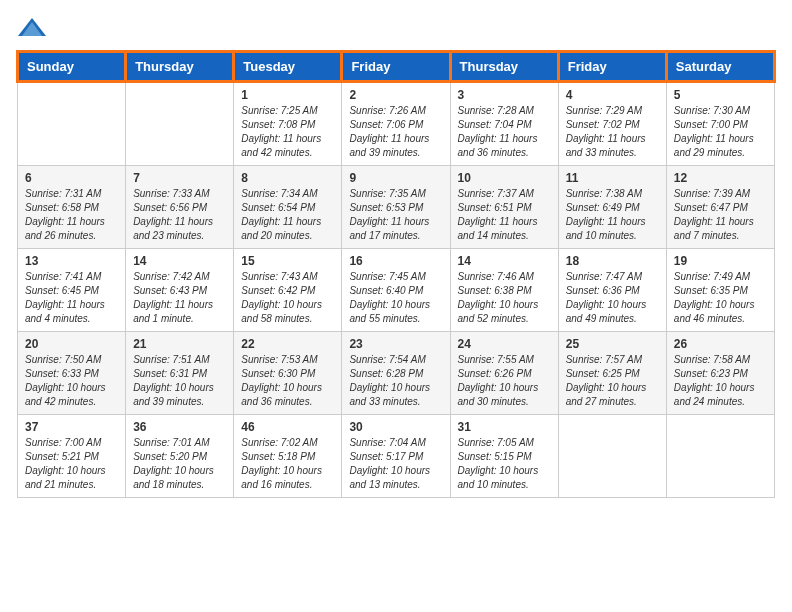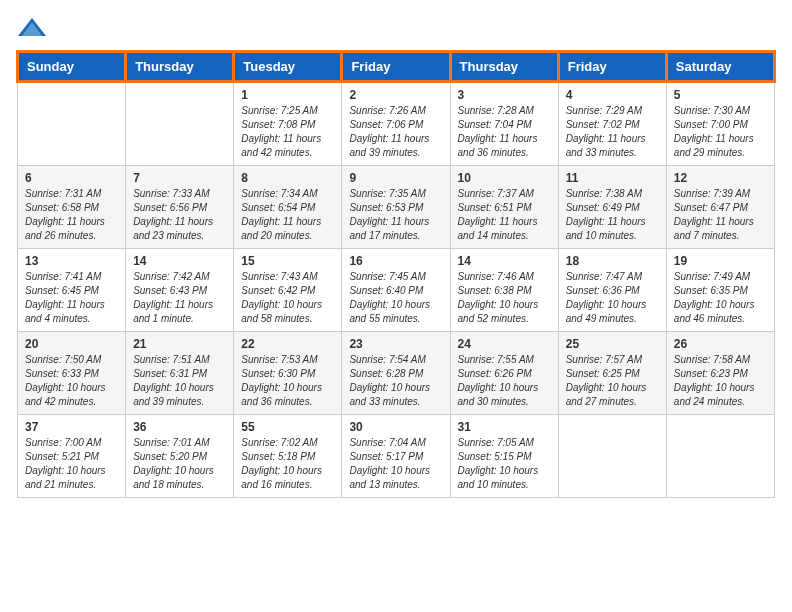--- a/index.html
+++ b/index.html
@@ -244,21 +244,21 @@
       <tr>
         <td>
           <span class="day-num">37</span>
           <div class="cell-content">Sunrise: 7:00 AM<br>Sunset: 5:21 PM<br>Daylight: 10 hours and 21 minutes.</div>
         </td>
         <td>
           <span class="day-num">36</span>
           <div class="cell-content">Sunrise: 7:01 AM<br>Sunset: 5:20 PM<br>Daylight: 10 hours and 18 minutes.</div>
         </td>
         <td>
-          <span class="day-num">55</span>
+          <span class="day-num">46</span>
           <div class="cell-content">Sunrise: 7:02 AM<br>Sunset: 5:18 PM<br>Daylight: 10 hours and 16 minutes.</div>
         </td>
         <td>
           <span class="day-num">30</span>
           <div class="cell-content">Sunrise: 7:04 AM<br>Sunset: 5:17 PM<br>Daylight: 10 hours and 13 minutes.</div>
         </td>
         <td>
           <span class="day-num">31</span>
           <div class="cell-content">Sunrise: 7:05 AM<br>Sunset: 5:15 PM<br>Daylight: 10 hours and 10 minutes.</div>
         </td>

